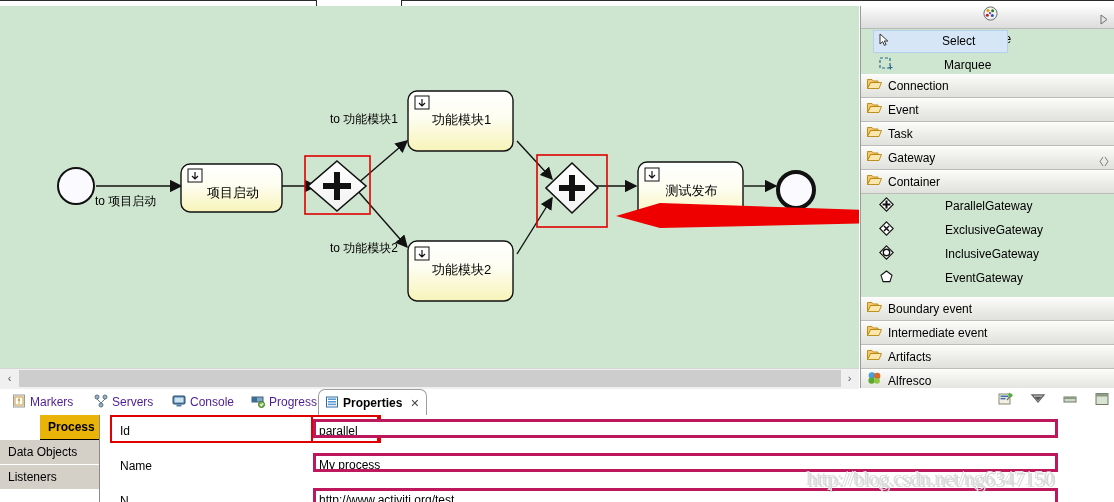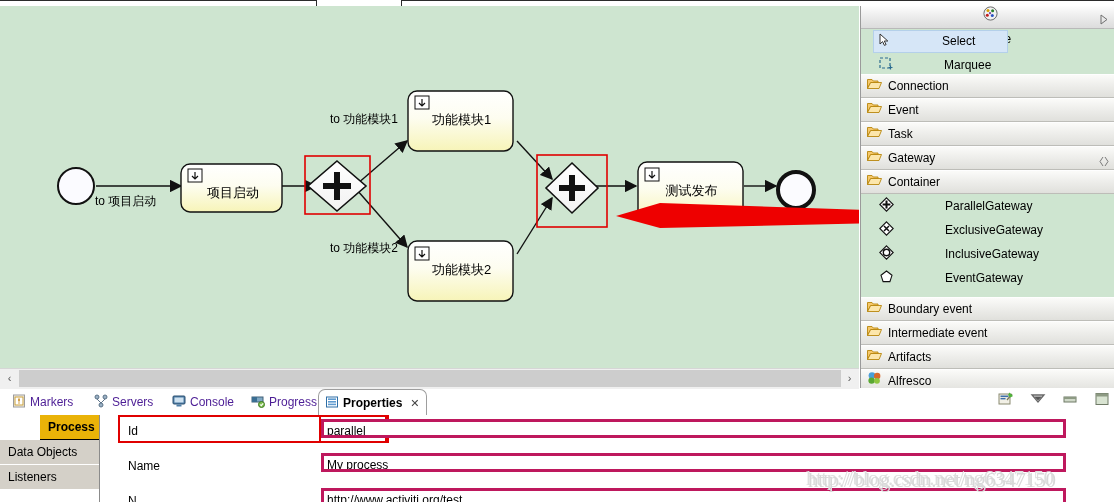--- a/index.html
+++ b/index.html
@@ -65,21 +65,21 @@
   .vtab.active{color:#000;font-weight:bold;background:#fff;border:1px solid #9e9e9e;border-bottom:none;border-radius:7px 7px 0 0;top:0;height:26px;}
   .vtab .closex{margin-left:4px;color:#444;font-size:11px;font-weight:normal;}
   .vtoolbar{position:absolute;right:4px;top:2px;display:flex;gap:16px;align-items:center;}
 
   .propbody{position:absolute;left:0;top:26px;width:1114px;height:87px;background:#fff;}
   .tablist{position:absolute;left:0;top:0;width:99px;height:87px;background:#fff;border-right:1px solid #8b8b8b;}
   .ptab{height:24px;line-height:24px;padding-left:8px;font-size:12px;border-bottom:1px solid #fff;}
   .ptab.active{font-weight:bold;background:#eab308;border-bottom:1px solid #000;margin-left:40px;}
   .ptab.plain{background:#d4d0c8;border-bottom:1px solid #fff;}
 
-  .fields{position:absolute;left:116px;top:0;right:0;height:87px;}
+  .fields{position:absolute;left:101px;top:0;right:0;height:87px;padding-left:7px;}
   .frow{position:relative;height:35px;}
   .flabel{position:absolute;left:12px;top:9px;font-size:12px;}
   .finput{position:absolute;left:205px;top:4px;width:745px;height:19px;border:3px solid #be185d;background:#fff;font-size:12px;line-height:19px;padding-left:3px;box-sizing:border-box;overflow:hidden;white-space:nowrap;}
   .frow.r2 .finput{top:3px;}
   .redbox{position:absolute;left:2px;top:0px;width:269px;height:28px;border:2px solid #e00000;box-sizing:border-box;}
   .redbox2{position:absolute;left:203px;top:0px;width:70px;height:28px;border:2px solid #e00000;box-sizing:border-box;}
 
   .watermark{
     position:absolute;left:806px;top:466px;width:310px;height:26px;
     color:#dedede;font-size:21px;white-space:nowrap;letter-spacing:-0.5px;

